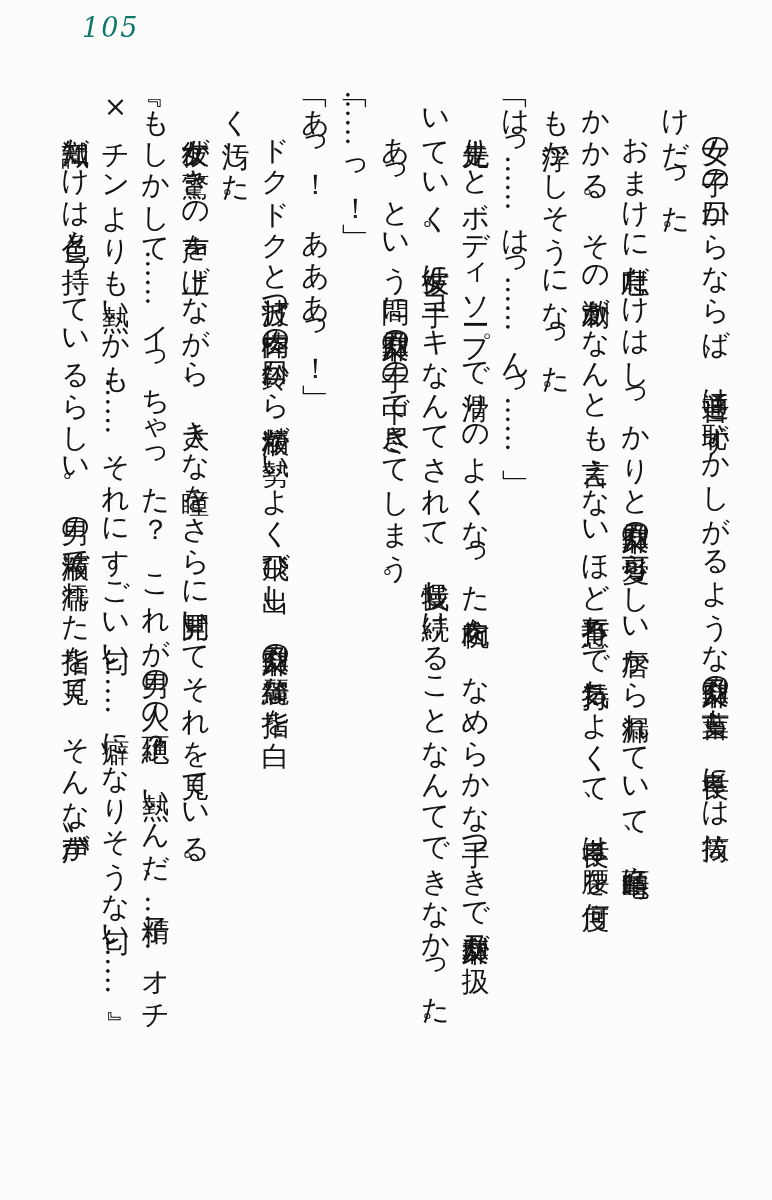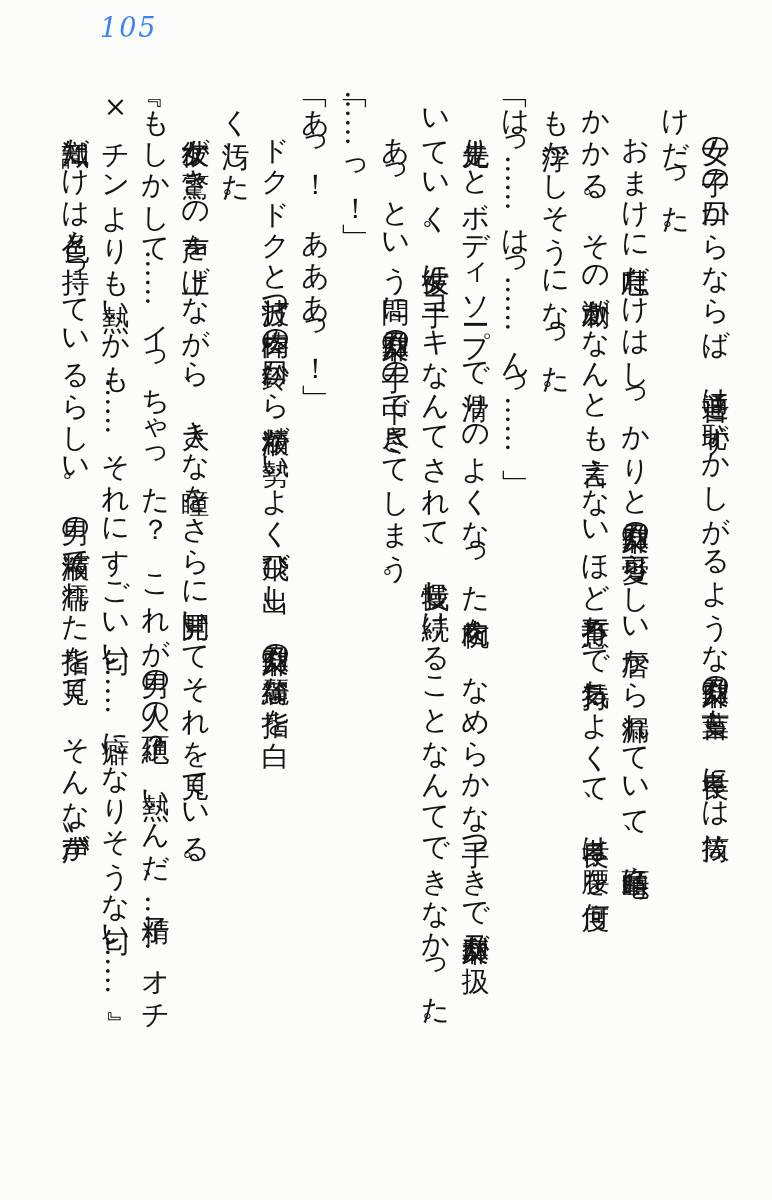--- a/index.html
+++ b/index.html
@@ -13,26 +13,26 @@
     overflow: hidden;
     background: #fcfcfb;
   }
   .page {
     position: absolute;
     inset: 0;
   }
   .page-number {
     position: absolute;
     top: 12px;
-    left: 100px;
+    left: 82px;
     font-family: "DejaVu Serif", "Liberation Serif", serif;
     font-style: italic;
     font-size: 27px;
     letter-spacing: 2px;
-    color: #3b82f6;
+    color: #0f766e;
   }
   .text-block {
     position: absolute;
     top: 90px;
     right: 37px;
     height: 1068px;
     writing-mode: vertical-rl;
     text-orientation: mixed;
     font-family: "DejaVu Serif", "Liberation Serif", serif;
     font-size: 28px;

